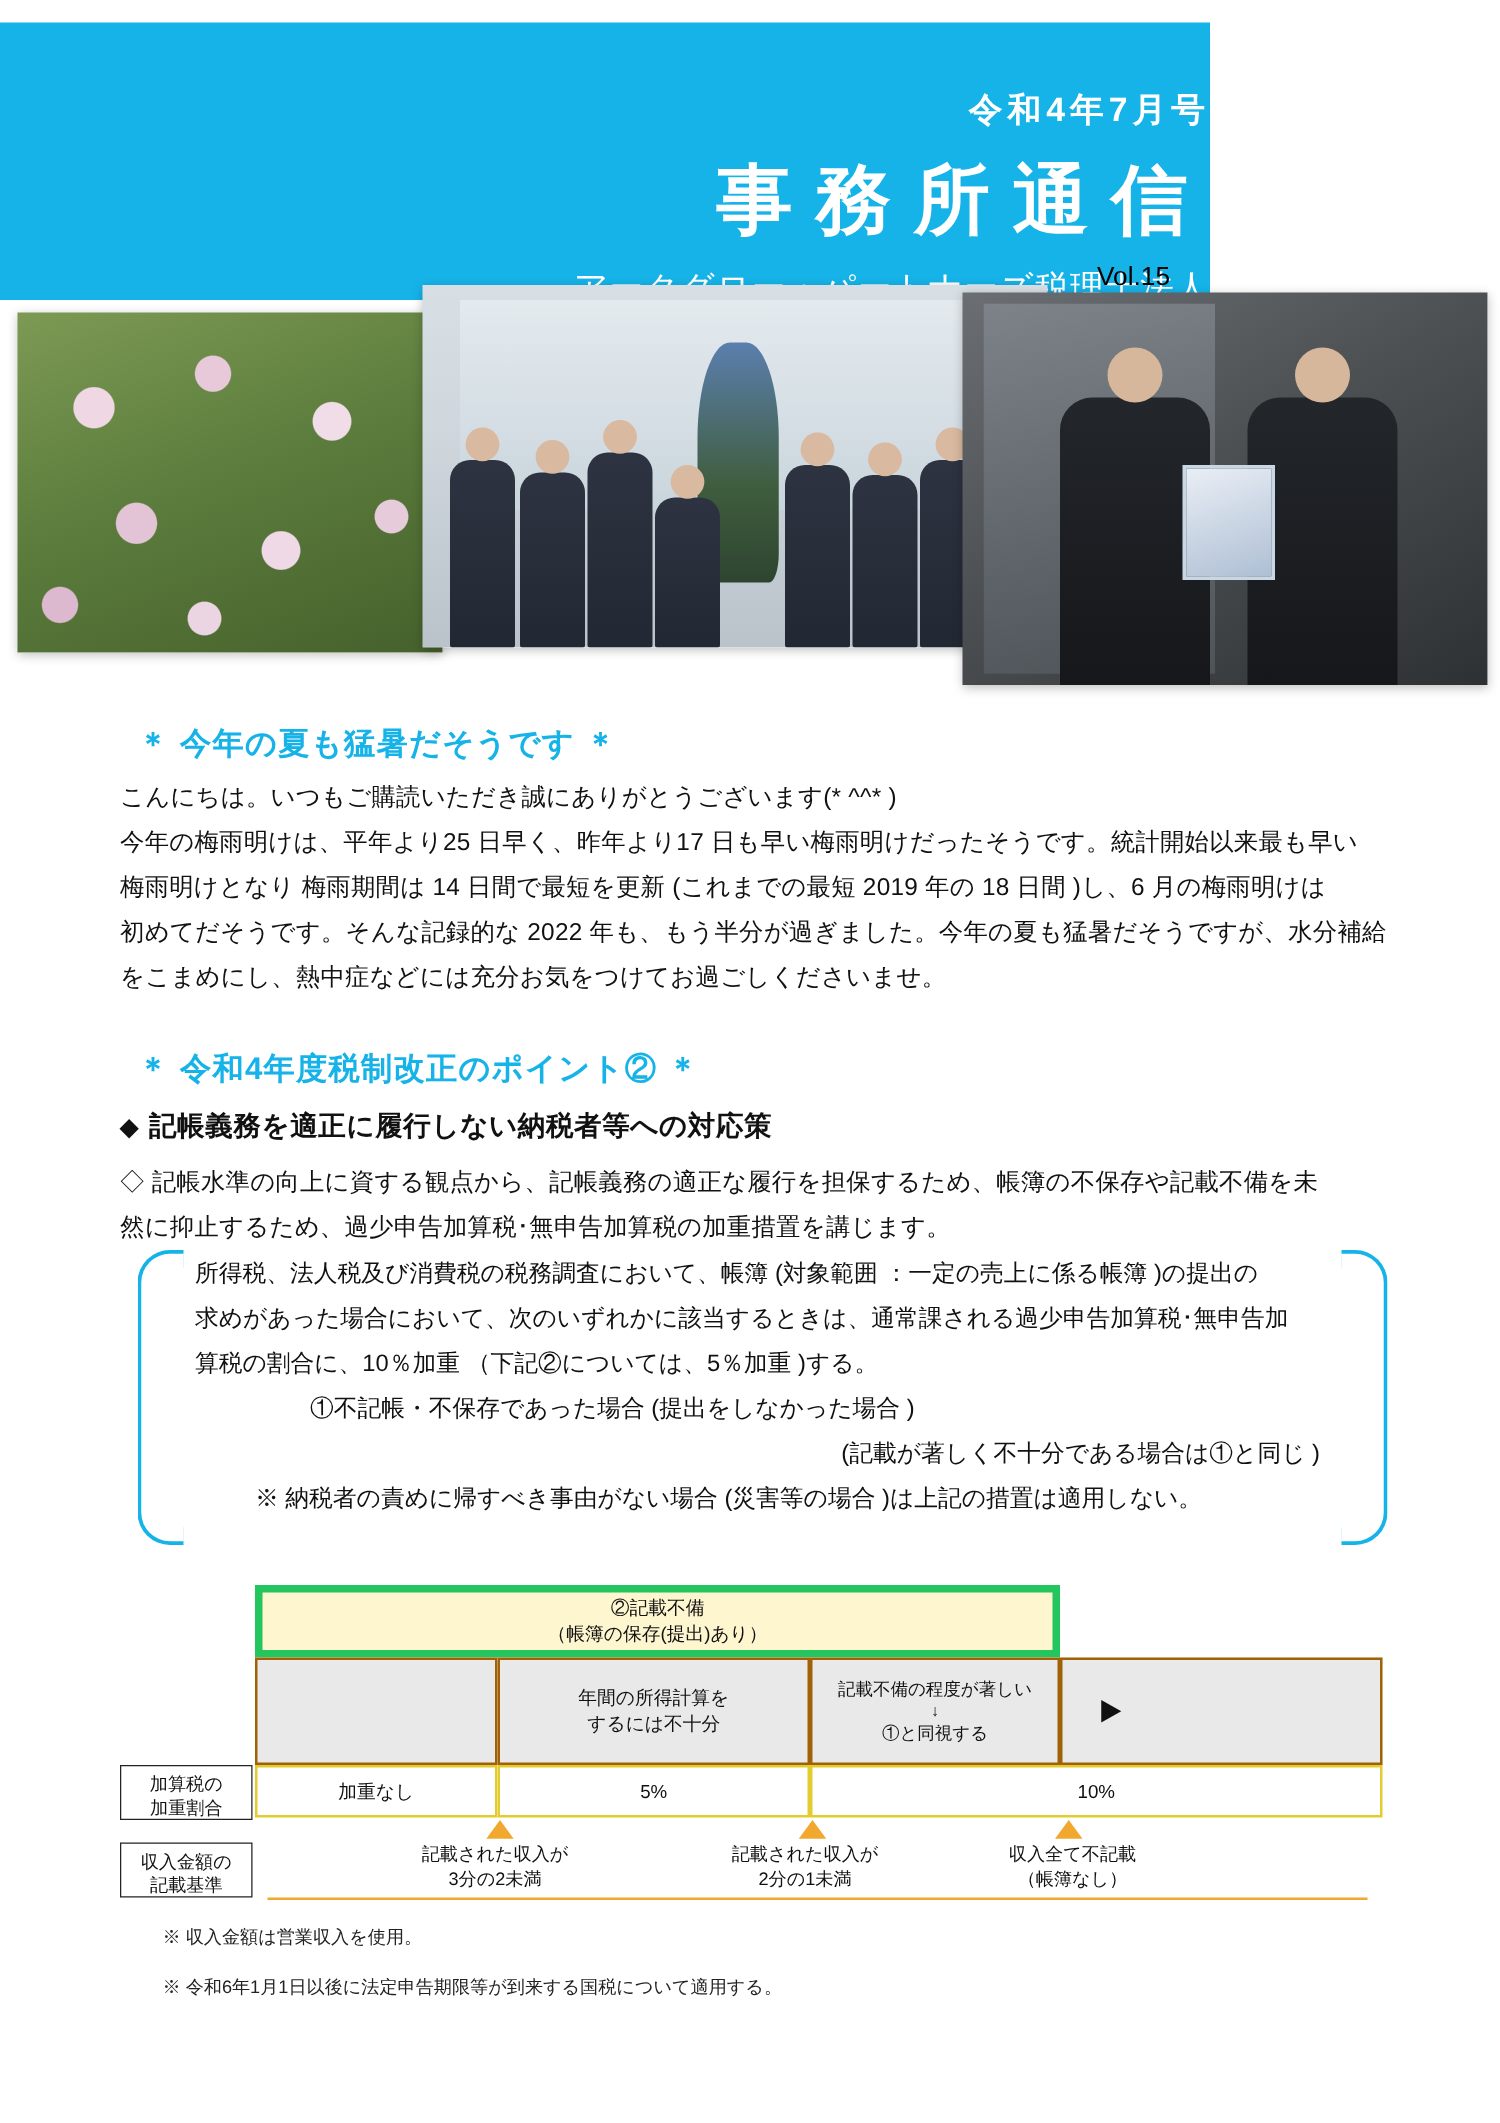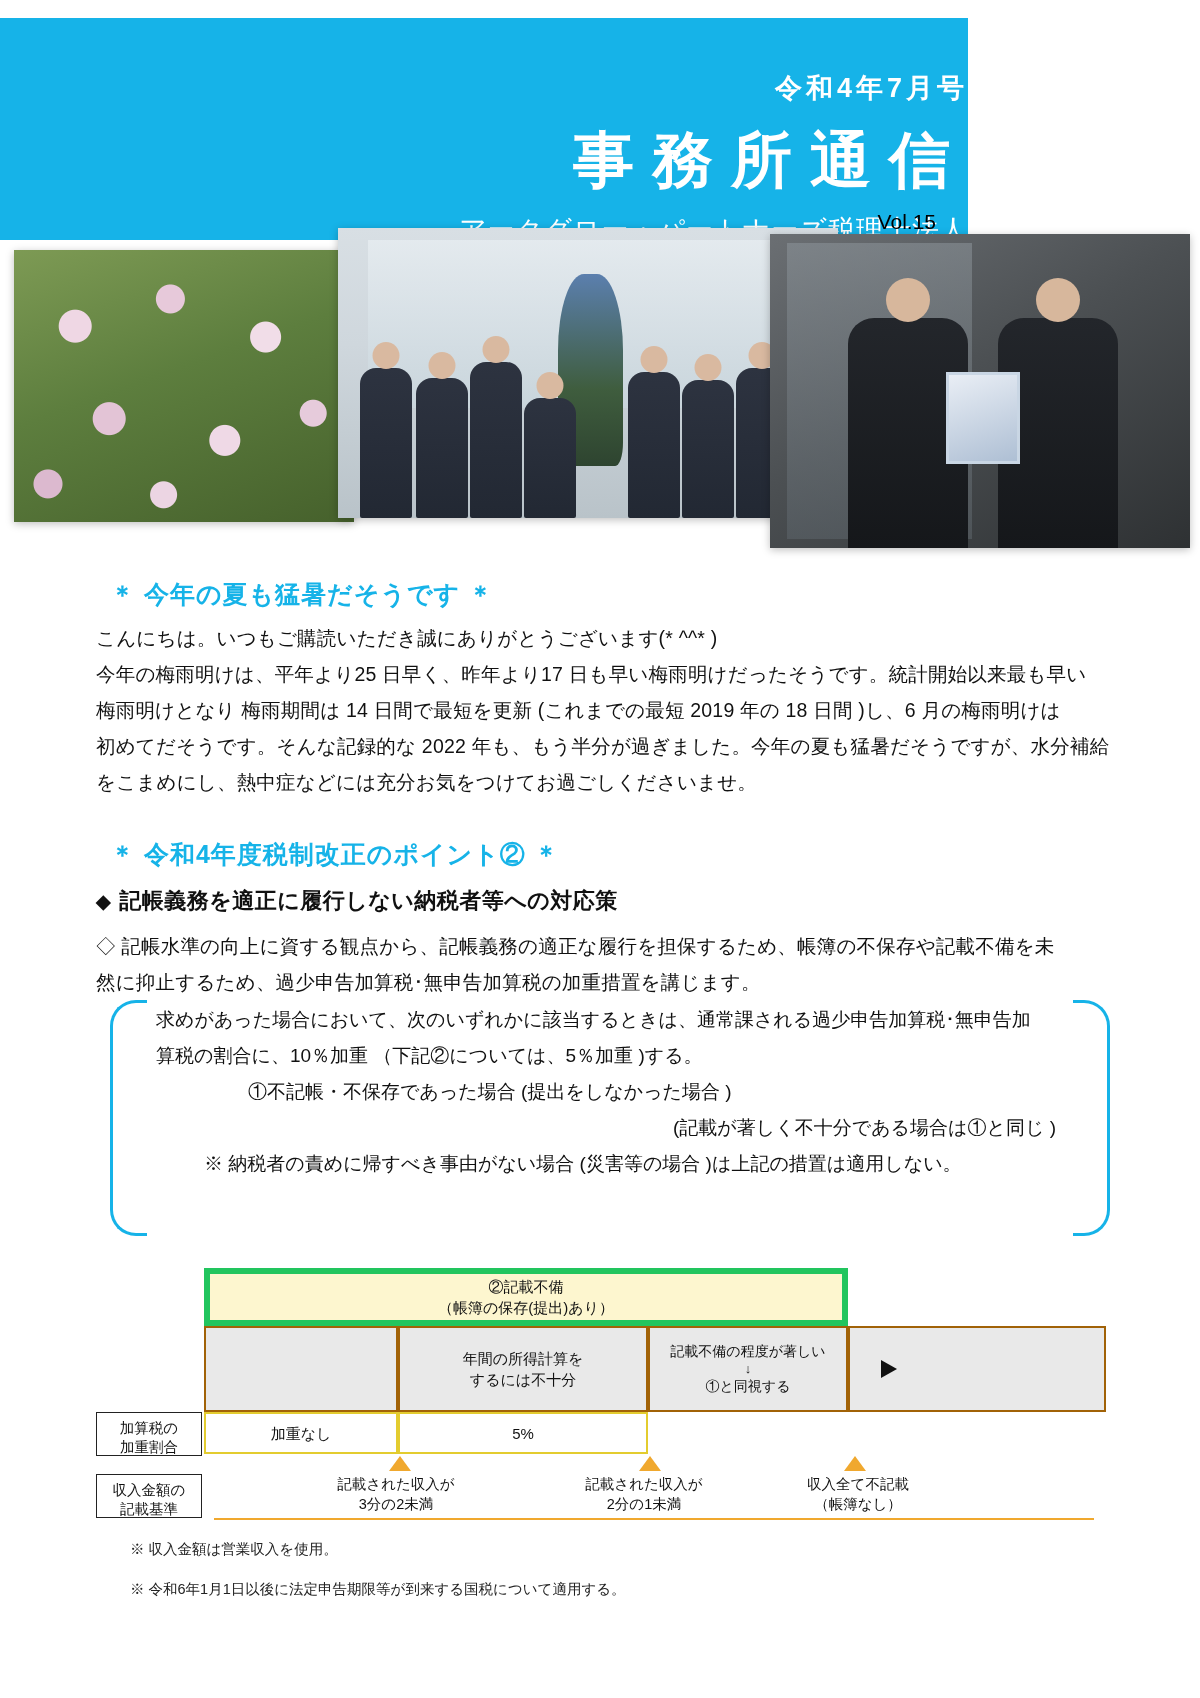--- a/index.html
+++ b/index.html
@@ -314,20 +314,21 @@
 </div>
 <div id="sec2-body">
   <div class="para">◇ 記帳水準の向上に資する観点から、記帳義務の適正な履行を担保するため、帳簿の不保存や記載不備を未</div>
   <div class="para">然に抑止するため、過少申告加算税･無申告加算税の加重措置を講じます。</div>
 </div>
 
 <div class="bracket-box">
   <div class="brk brk-l"></div>
   <div class="brk brk-r"></div>
   <div class="inner">
+    <div>所得税、法人税及び消費税の税務調査において、帳簿 (対象範囲 ：一定の売上に係る帳簿 )の提出の</div>
     <div>求めがあった場合において、次のいずれかに該当するときは、通常課される過少申告加算税･無申告加</div>
     <div>算税の割合に、10％加重 （下記②については、5％加重 )する。</div>
     <div class="indent1">①不記帳・不保存であった場合 (提出をしなかった場合 )</div>
     <div class="indent2">(記載が著しく不十分である場合は①と同じ )</div>
     <div class="indent3">※ 納税者の責めに帰すべき事由がない場合 (災害等の場合 )は上記の措置は適用しない。</div>
   </div>
 </div>
 
 <div class="diagram">
 
@@ -349,20 +350,21 @@
   <div class="cell hdr-grey" style="left:752px; top:58px; width:258px; height:86px; position:absolute;">
     <span class="arrow-right" style="margin-left:-176px;"></span>
   </div>
 
   <div class="diag-label" style="left:0; top:144px; width:104px; height:30px;">
     <div>加算税の</div>
     <div>加重割合</div>
   </div>
   <div class="cell cell-white" style="left:108px; top:144px; width:194px; height:42px;">加重なし</div>
   <div class="cell cell-white" style="left:302px; top:144px; width:250px; height:42px;">5%</div>
+  <div class="cell cell-white" style="left:552px; top:144px; width:458px; height:42px;">10%</div>
 
   <div class="diag-label" style="left:0; top:206px; width:104px; height:30px;">
     <div>収入金額の</div>
     <div>記載基準</div>
   </div>
 
   <div class="tri-up" style="left:293px; top:188px;"></div>
   <div class="tri-up" style="left:543px; top:188px;"></div>
   <div class="tri-up" style="left:748px; top:188px;"></div>
 

